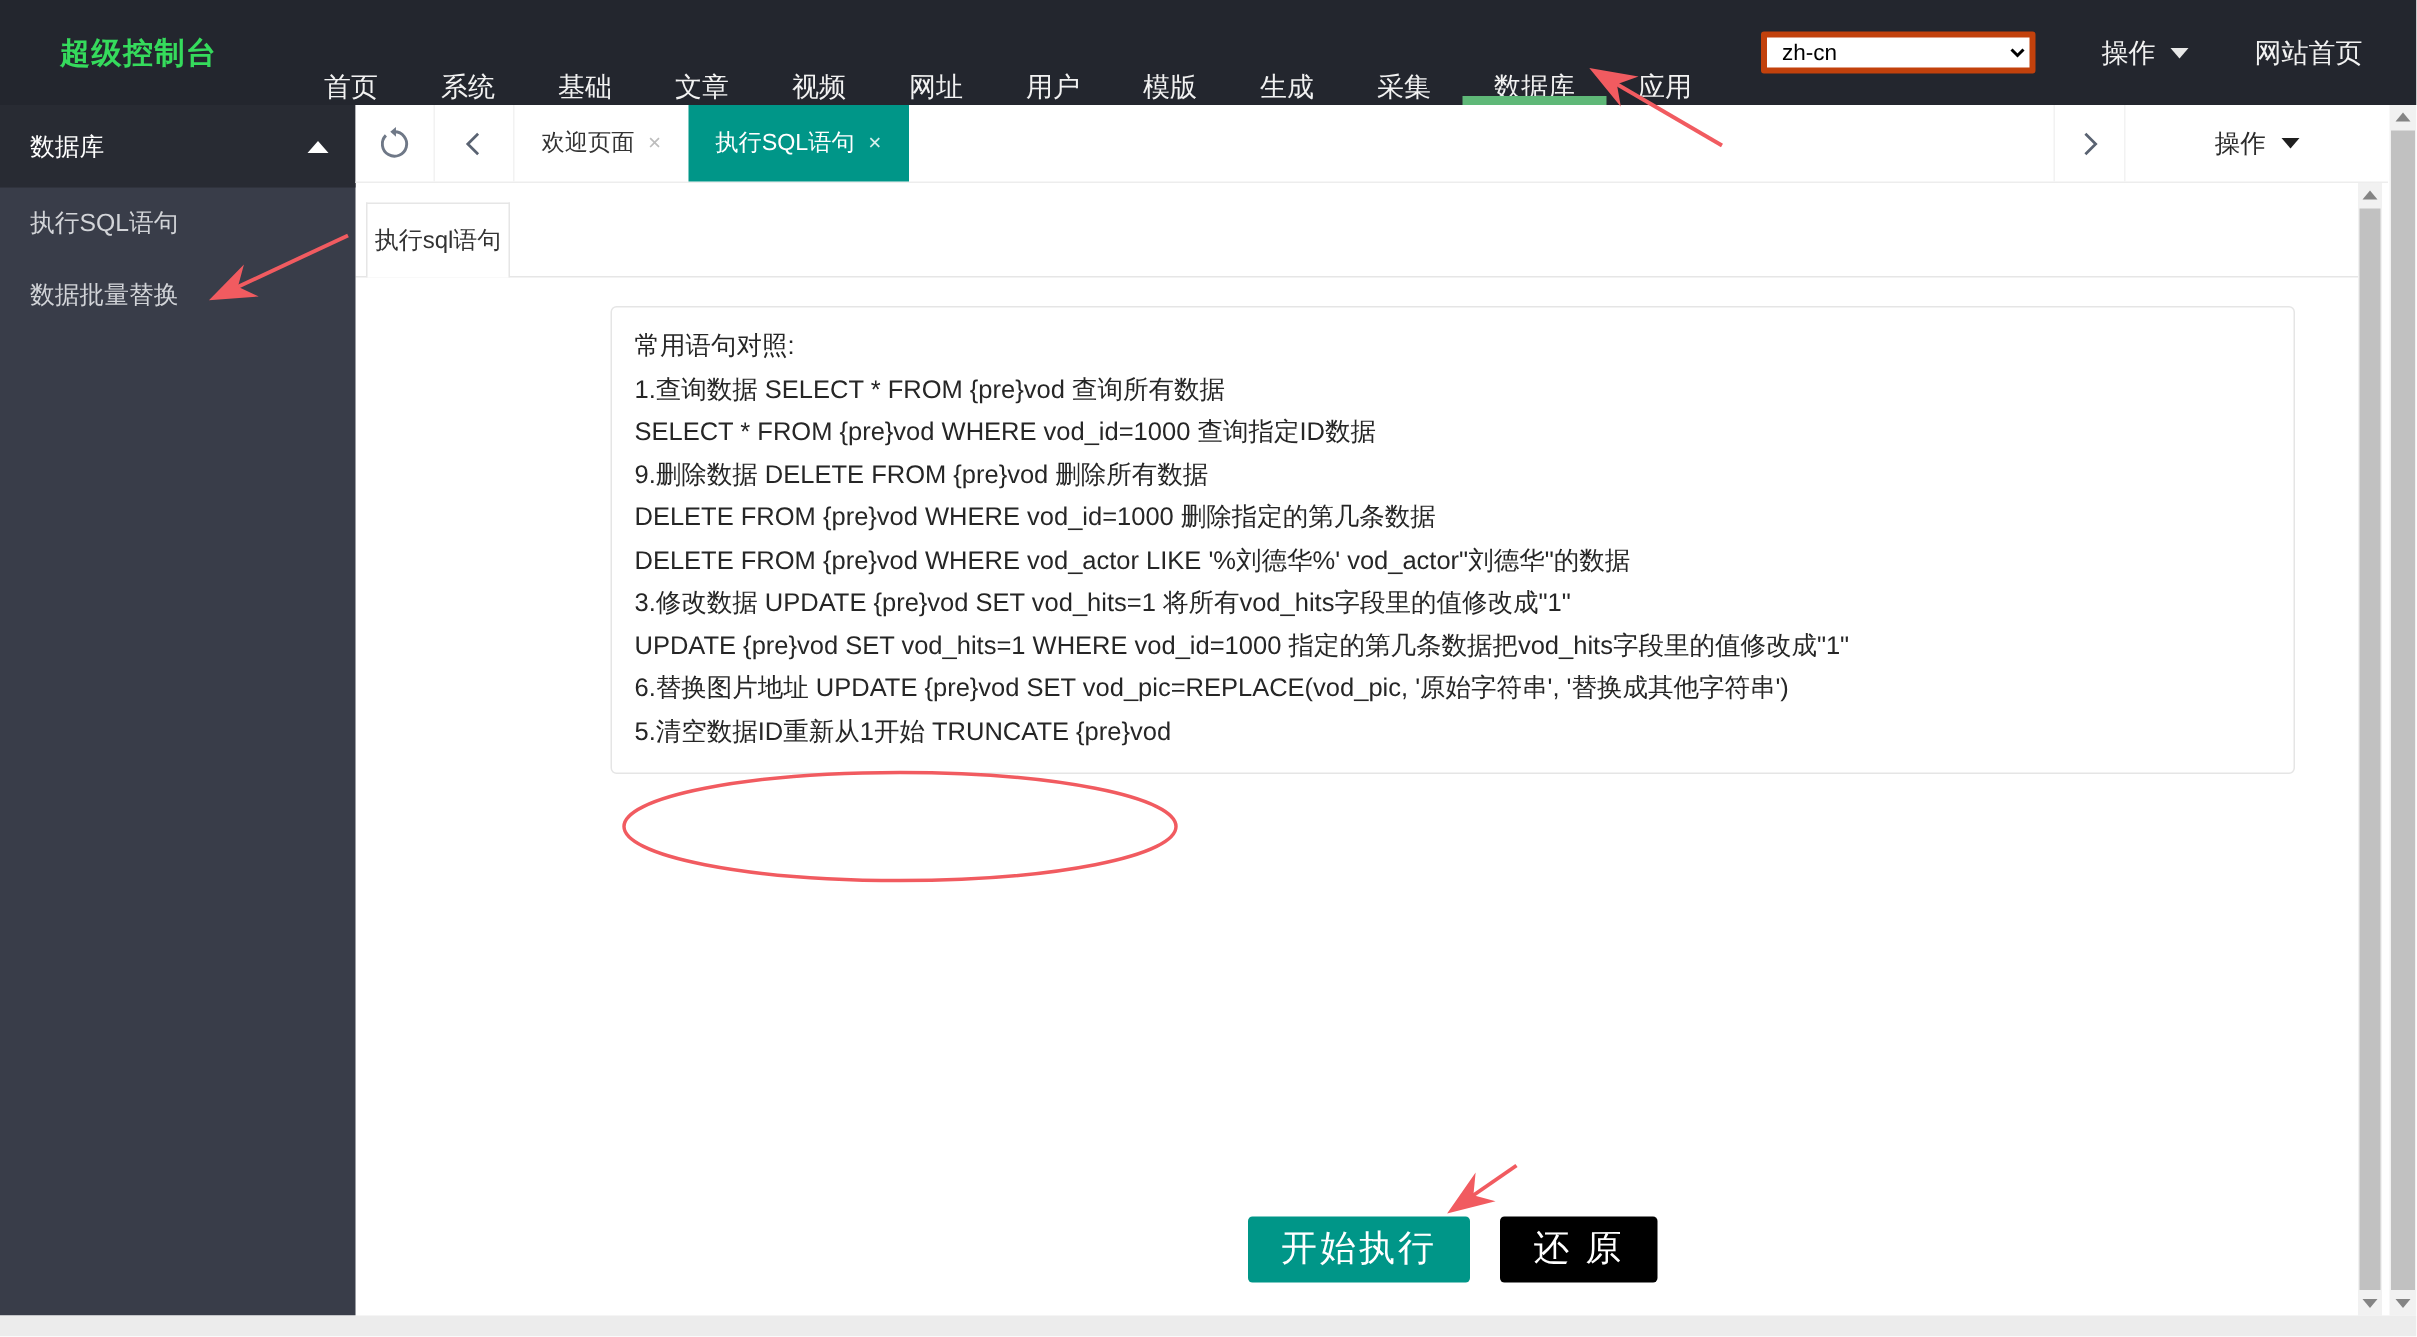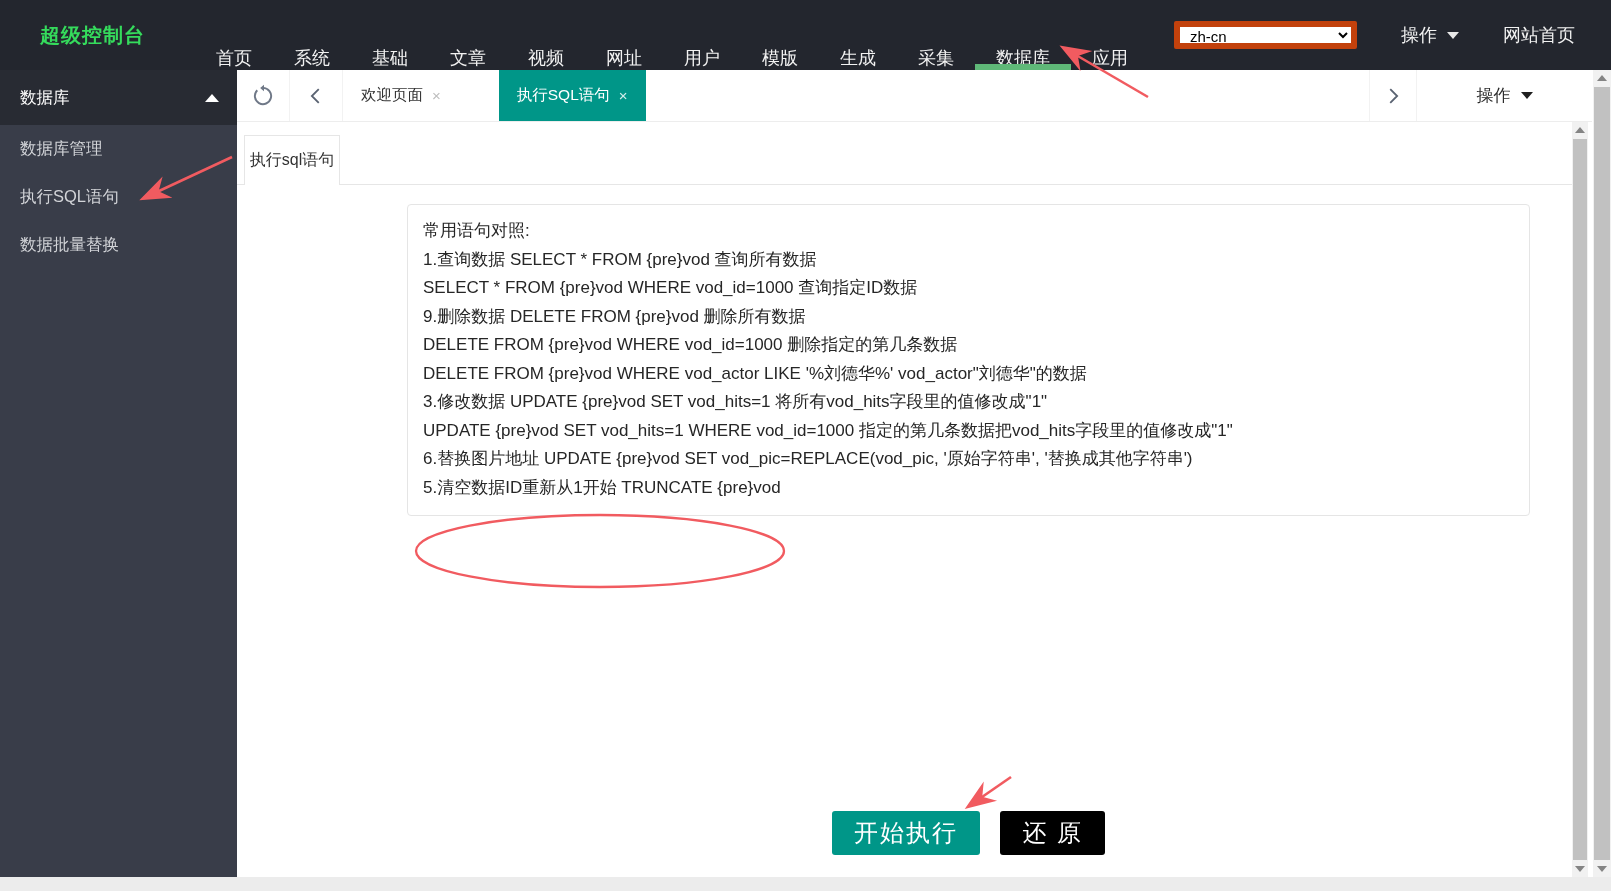--- a/index.html
+++ b/index.html
@@ -10,36 +10,36 @@
     -webkit-font-smoothing:antialiased;
   }
 
   
   .header { position:absolute; left:0; top:0; width:1611px; height:70px; background:#23262E; display:flex; align-items:stretch; z-index:5; }
   .logo { width:195px; padding-left:40px; display:flex; align-items:center; font-size:20px; letter-spacing:1px; color:#35DB5C; font-weight:bold; }
   .topnav { display:flex; align-items:flex-end; }
   .nav-item { position:relative; padding:0 21px; display:flex; align-items:center; color:#f2f2f2; font-size:18px; cursor:pointer; }
   .nav-item.active::after { content:""; position:absolute; left:0; right:0; bottom:0; height:6px; background:#5FB878; }
   .header-right { margin-left:auto; display:flex; align-items:center; gap:44px; padding-right:36px; }
-  .lang-select { width:183px; height:28px; font-size:15px; border:6px solid #c2410c; border-radius:2px; background:#fff; color:#000; padding:0 6px; font-family:inherit; }
+  .lang-select { width:183px; height:28px; font-size:15px; border:4px solid #c2410c; border-radius:2px; background:#fff; color:#000; padding:0 6px; font-family:inherit; }
   .hdr-drop { display:flex; align-items:center; gap:10px; color:#f2f2f2; font-size:18px; cursor:pointer; }
   .caret-down-white { width:0; height:0; border-left:6px solid transparent; border-right:6px solid transparent; border-top:7px solid #e8e8e8; }
   .site-home { color:#f2f2f2; font-size:18px; cursor:pointer; }
 
   
   .sidebar { position:absolute; left:0; top:70px; width:237px; height:807px; background:#393D49; z-index:4; }
   .side-group-title { height:55px; display:flex; align-items:center; padding:0 18px 0 20px; background:#282B33; color:#fff; font-size:16.5px; cursor:pointer; }
   .tri-up { width:0; height:0; margin-left:auto; border-left:7px solid transparent; border-right:7px solid transparent; border-bottom:8px solid #fff; }
   .side-item { height:48px; display:flex; align-items:center; padding-left:20px; color:#d2d4d8; font-size:16.5px; cursor:pointer; }
 
   
   .toolbar { position:absolute; left:237px; top:70px; width:1355px; height:52px; background:#fff; display:flex; align-items:stretch; border-bottom:1px solid #ededed; z-index:4; }
   .tool-btn { width:53px; display:flex; align-items:center; justify-content:center; border-right:1px solid #f2f2f2; cursor:pointer; }
   .tool-btn.right { border-right:none; border-left:1px solid #f2f2f2; width:47px; }
-  .tabs { display:flex; align-items:stretch;gap:40px; }
+  .tabs { display:flex; align-items:stretch; }
   .tab { display:flex; align-items:center; gap:9px; padding:0 18px; font-size:15.5px; color:#333; cursor:pointer; white-space:nowrap; }
   .tab .close { color:#bdbdbd; font-size:15px; line-height:1; }
   .tab.active { background:#009688; color:#fff; }
   .tab.active .close { color:#d6efec; }
   .toolbar-spacer { flex:1; }
   .tool-action { width:176px; display:flex; align-items:center; justify-content:center; gap:10px; font-size:17px; color:#2b2b2b; border-left:1px solid #f2f2f2; cursor:pointer; }
   .caret-down-dark { width:0; height:0; border-left:6px solid transparent; border-right:6px solid transparent; border-top:7px solid #1f1f1f; }
 
   
   .inner { position:absolute; left:237px; top:122px; width:1335px; height:755px; background:#fff; z-index:3; }
@@ -95,21 +95,20 @@
     </div>
     <div class="site-home">网站首页</div>
   </div>
 </div>
 
 <div class="sidebar">
   <div class="side-group-title">
     <span>数据库</span>
     <span class="tri-up"></span>
   </div>
-  <div class="side-item">数据库管理</div>
   <div class="side-item">执行SQL语句</div>
   <div class="side-item">数据批量替换</div>
 </div>
 
 <div class="toolbar">
   <div class="tool-btn">
     <svg width="26" height="26" viewBox="0 0 24 24">
       <path d="M 6.7 6.7 A 7.5 7.5 0 1 0 12 4.5" fill="none" stroke="#6f7887" stroke-width="1.8"></path>
       <path d="M 12.9 1.5 L 9.4 4.5 L 12.9 7.5 Z" fill="#6f7887"></path>
     </svg>

